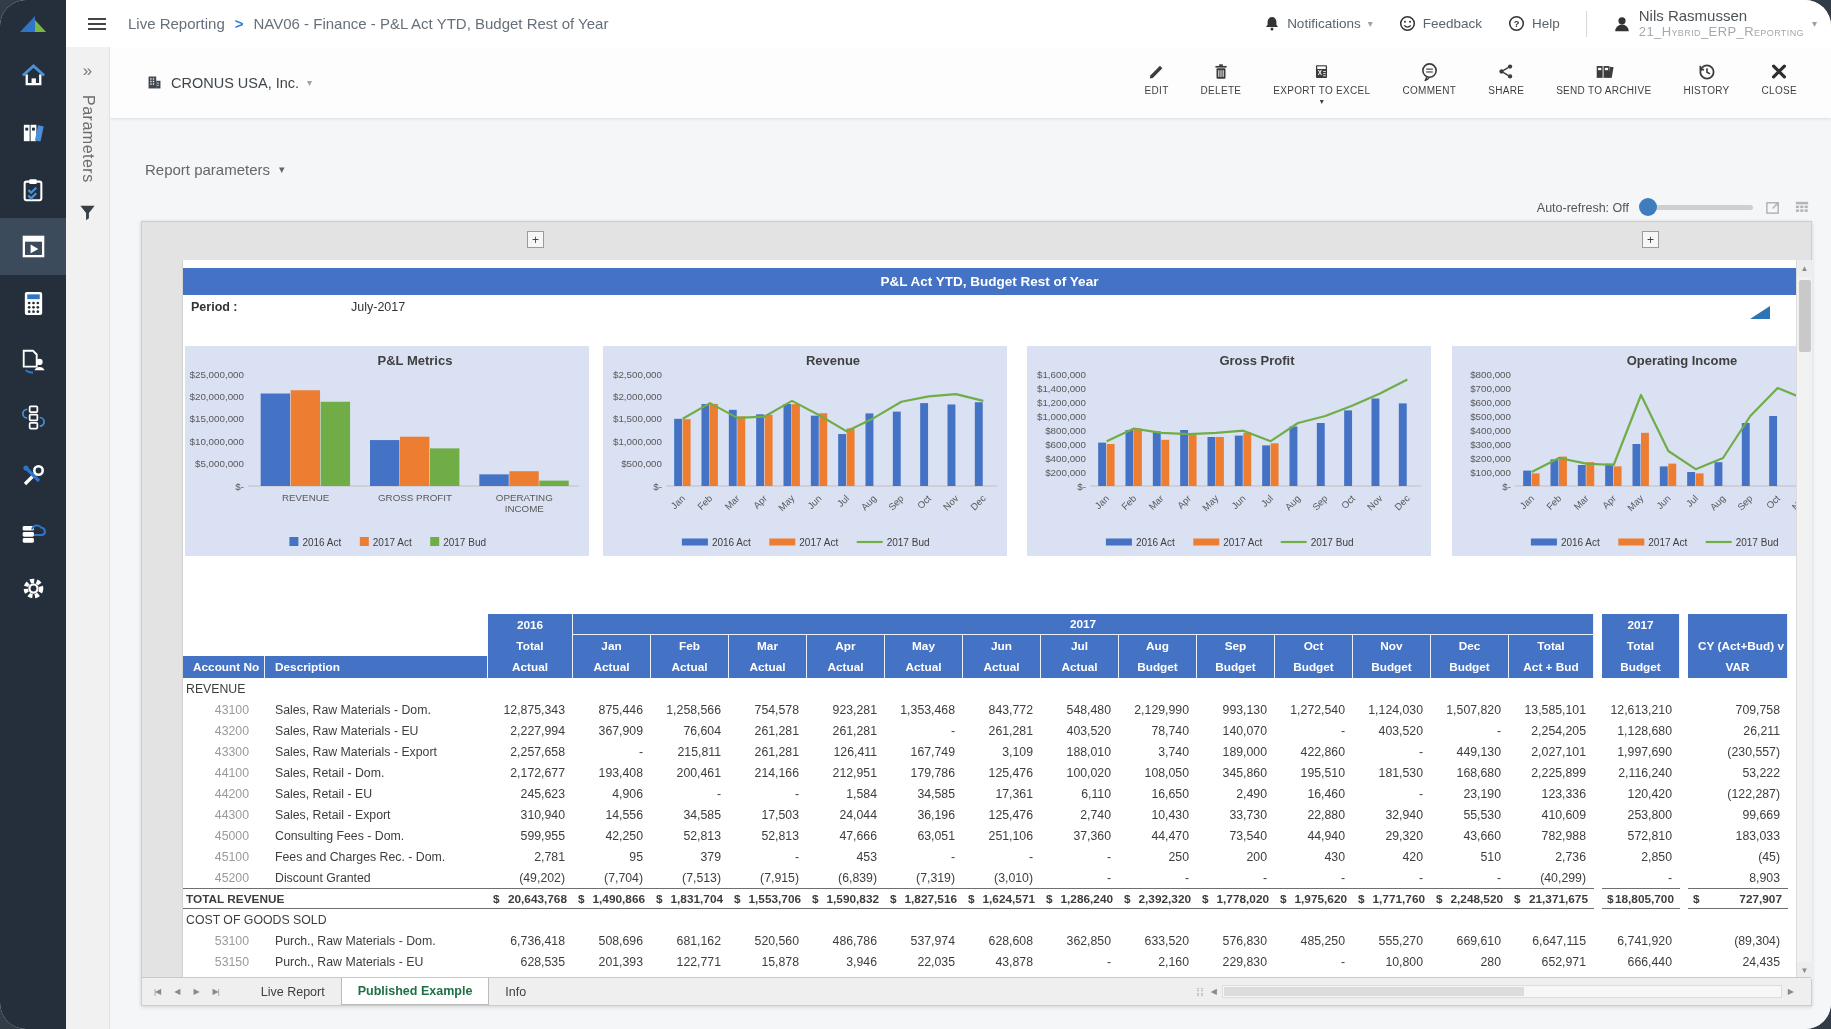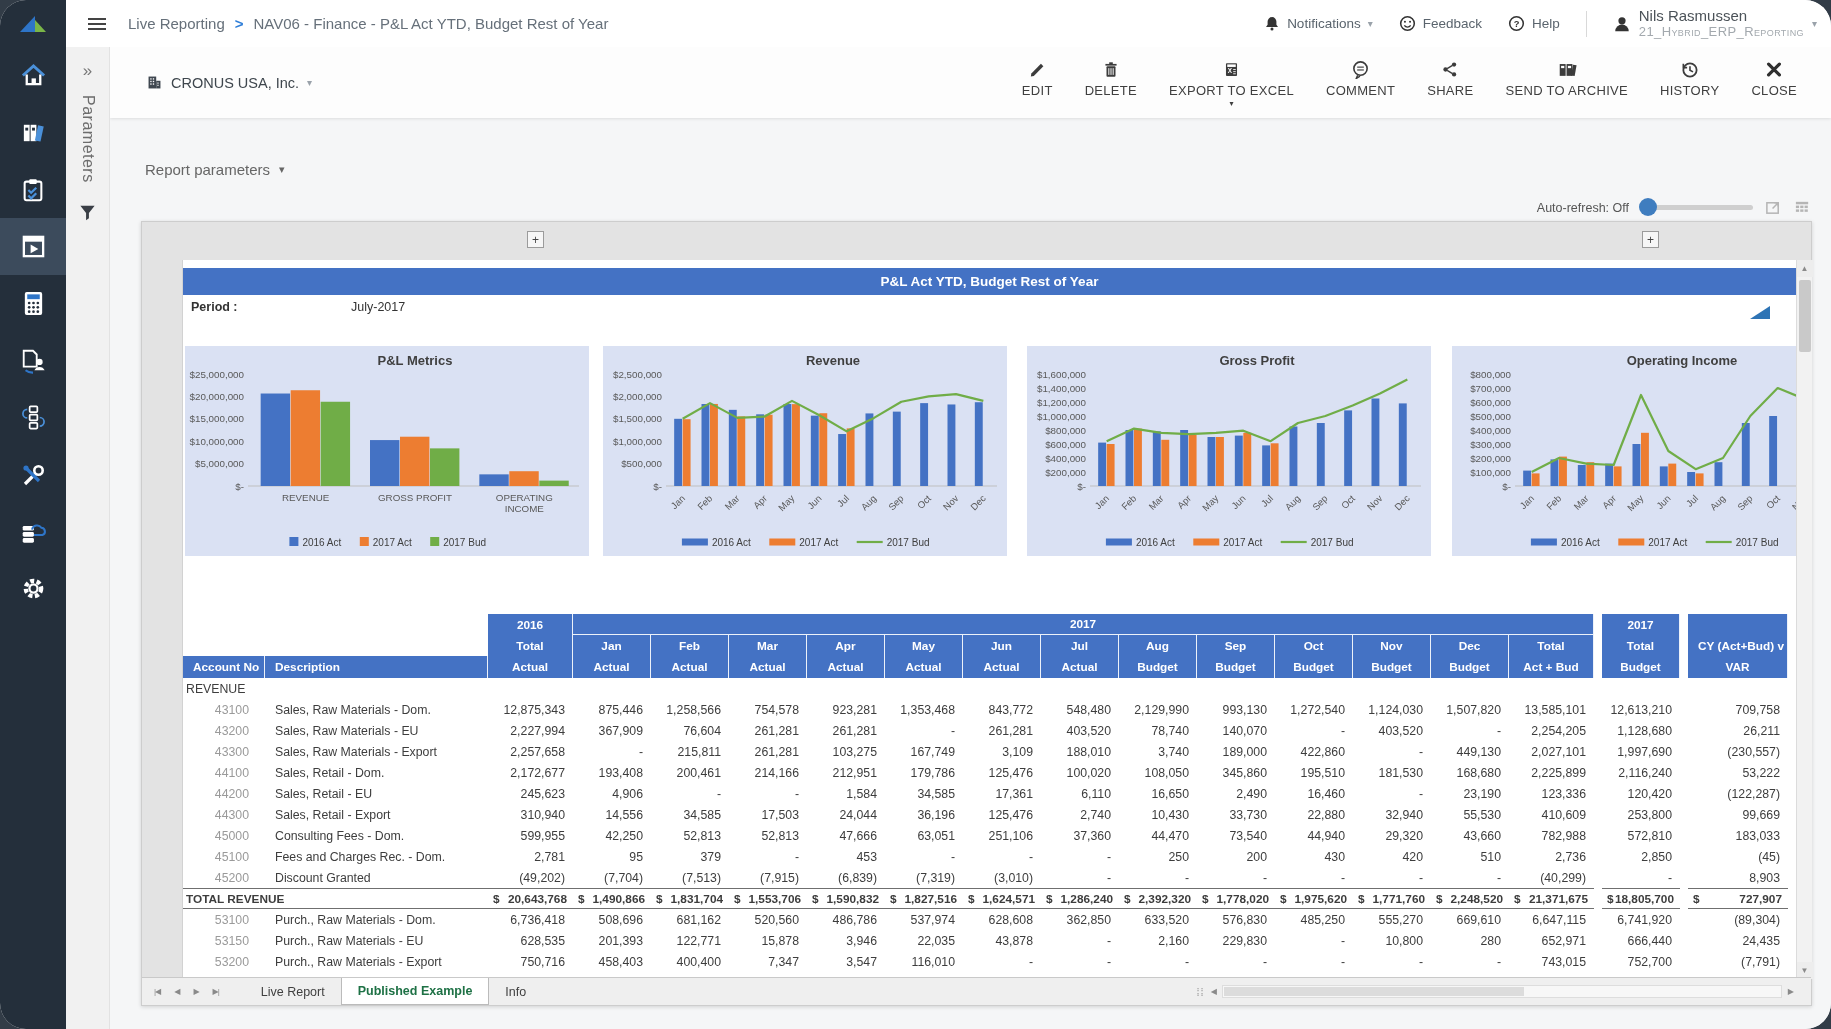--- a/index.html
+++ b/index.html
@@ -32,21 +32,21 @@
   .userblock{display:flex;align-items:center;gap:8px;cursor:pointer}
   .uname{font-size:15px;color:#4b5258;line-height:16px}
   .urole{font-size:13px;color:#a3a9ae;font-variant:small-caps;letter-spacing:.4px}
 
   
   .main{position:absolute;left:110px;top:47px;right:0;bottom:0;background:#f5f6f7}
   .actionbar{position:absolute;left:0;right:0;top:0;height:71px;background:#fdfdfd;box-shadow:0 1px 3px rgba(0,0,0,.10);display:flex;align-items:center}
   .company{display:flex;align-items:center;gap:8px;margin-left:36px;font-size:14.5px;color:#3e464d;cursor:pointer}
   .actions{margin-left:auto;display:flex;gap:32px;padding-right:34px}
   .action{display:flex;flex-direction:column;align-items:center;gap:4px;cursor:pointer;position:relative}
-  .action .lbl{font-size:13px;color:#3f3f3f;letter-spacing:.3px;white-space:nowrap}
+  .action .lbl{font-size:10px;color:#3f3f3f;letter-spacing:.3px;white-space:nowrap}
   .mini-chev{font-size:8px;color:#3f3f3f;line-height:4px}
 
   .report-params{position:absolute;left:35px;top:114px;font-size:15px;color:#666;display:flex;gap:9px;align-items:center;cursor:pointer}
   .rp-chev{font-size:11px;color:#666}
 
   .autorefresh{position:absolute;right:20px;top:152px;display:flex;align-items:center;gap:12px}
   .ar-label{font-size:12.5px;color:#555}
   .ar-track{position:relative;width:112px;height:5px;background:#cfcfcf;border-radius:3px;cursor:pointer}
   .ar-knob{position:absolute;left:-2px;top:-7px;width:18px;height:18px;border-radius:50%;background:#3f7dbf;cursor:pointer}
 
@@ -687,21 +687,21 @@
                 <div class="tc val" style="grid-column: 18;">1,128,680</div>
                 <div class="tc val" style="grid-column: 20;">26,211</div>
               </div>
               <div class="trow ">
                 <div class="tc acct" style="grid-column: 1;">43300</div>
                 <div class="tc desc" style="grid-column: 2;">Sales, Raw Materials - Export</div>
                 <div class="tc val" style="grid-column: 3;">2,257,658</div>
                 <div class="tc val" style="grid-column: 4;">-</div>
                 <div class="tc val" style="grid-column: 5;">215,811</div>
                 <div class="tc val" style="grid-column: 6;">261,281</div>
-                <div class="tc val" style="grid-column: 7;">103,275</div>
+                <div class="tc val" style="grid-column: 7;">126,411</div>
                 <div class="tc val" style="grid-column: 8;">167,749</div>
                 <div class="tc val" style="grid-column: 9;">3,109</div>
                 <div class="tc val" style="grid-column: 10;">188,010</div>
                 <div class="tc val" style="grid-column: 11;">3,740</div>
                 <div class="tc val" style="grid-column: 12;">189,000</div>
                 <div class="tc val" style="grid-column: 13;">422,860</div>
                 <div class="tc val" style="grid-column: 14;">-</div>
                 <div class="tc val" style="grid-column: 15;">449,130</div>
                 <div class="tc val" style="grid-column: 16;">2,027,101</div>
                 <div class="tc val" style="grid-column: 18;">1,997,690</div>
@@ -886,20 +886,23 @@
                   <span>21,371,675</span>
                 </div>
                 <div class="tc val tcell money" style="grid-column: 18;">
                   <span>$</span>
                   <span>18,805,700</span>
                 </div>
                 <div class="tc val tcell money" style="grid-column: 20;">
                   <span>$</span>
                   <span>727,907</span>
                 </div>
+              </div>
+              <div class="trow section-row">
+                <div class="tc sec-label" style="grid-column: 1 / 6;">COST OF GOODS SOLD</div>
               </div>
               <div class="trow ">
                 <div class="tc acct" style="grid-column: 1;">53100</div>
                 <div class="tc desc" style="grid-column: 2;">Purch., Raw Materials - Dom.</div>
                 <div class="tc val" style="grid-column: 3;">6,736,418</div>
                 <div class="tc val" style="grid-column: 4;">508,696</div>
                 <div class="tc val" style="grid-column: 5;">681,162</div>
                 <div class="tc val" style="grid-column: 6;">520,560</div>
                 <div class="tc val" style="grid-column: 7;">486,786</div>
                 <div class="tc val" style="grid-column: 8;">537,974</div>

